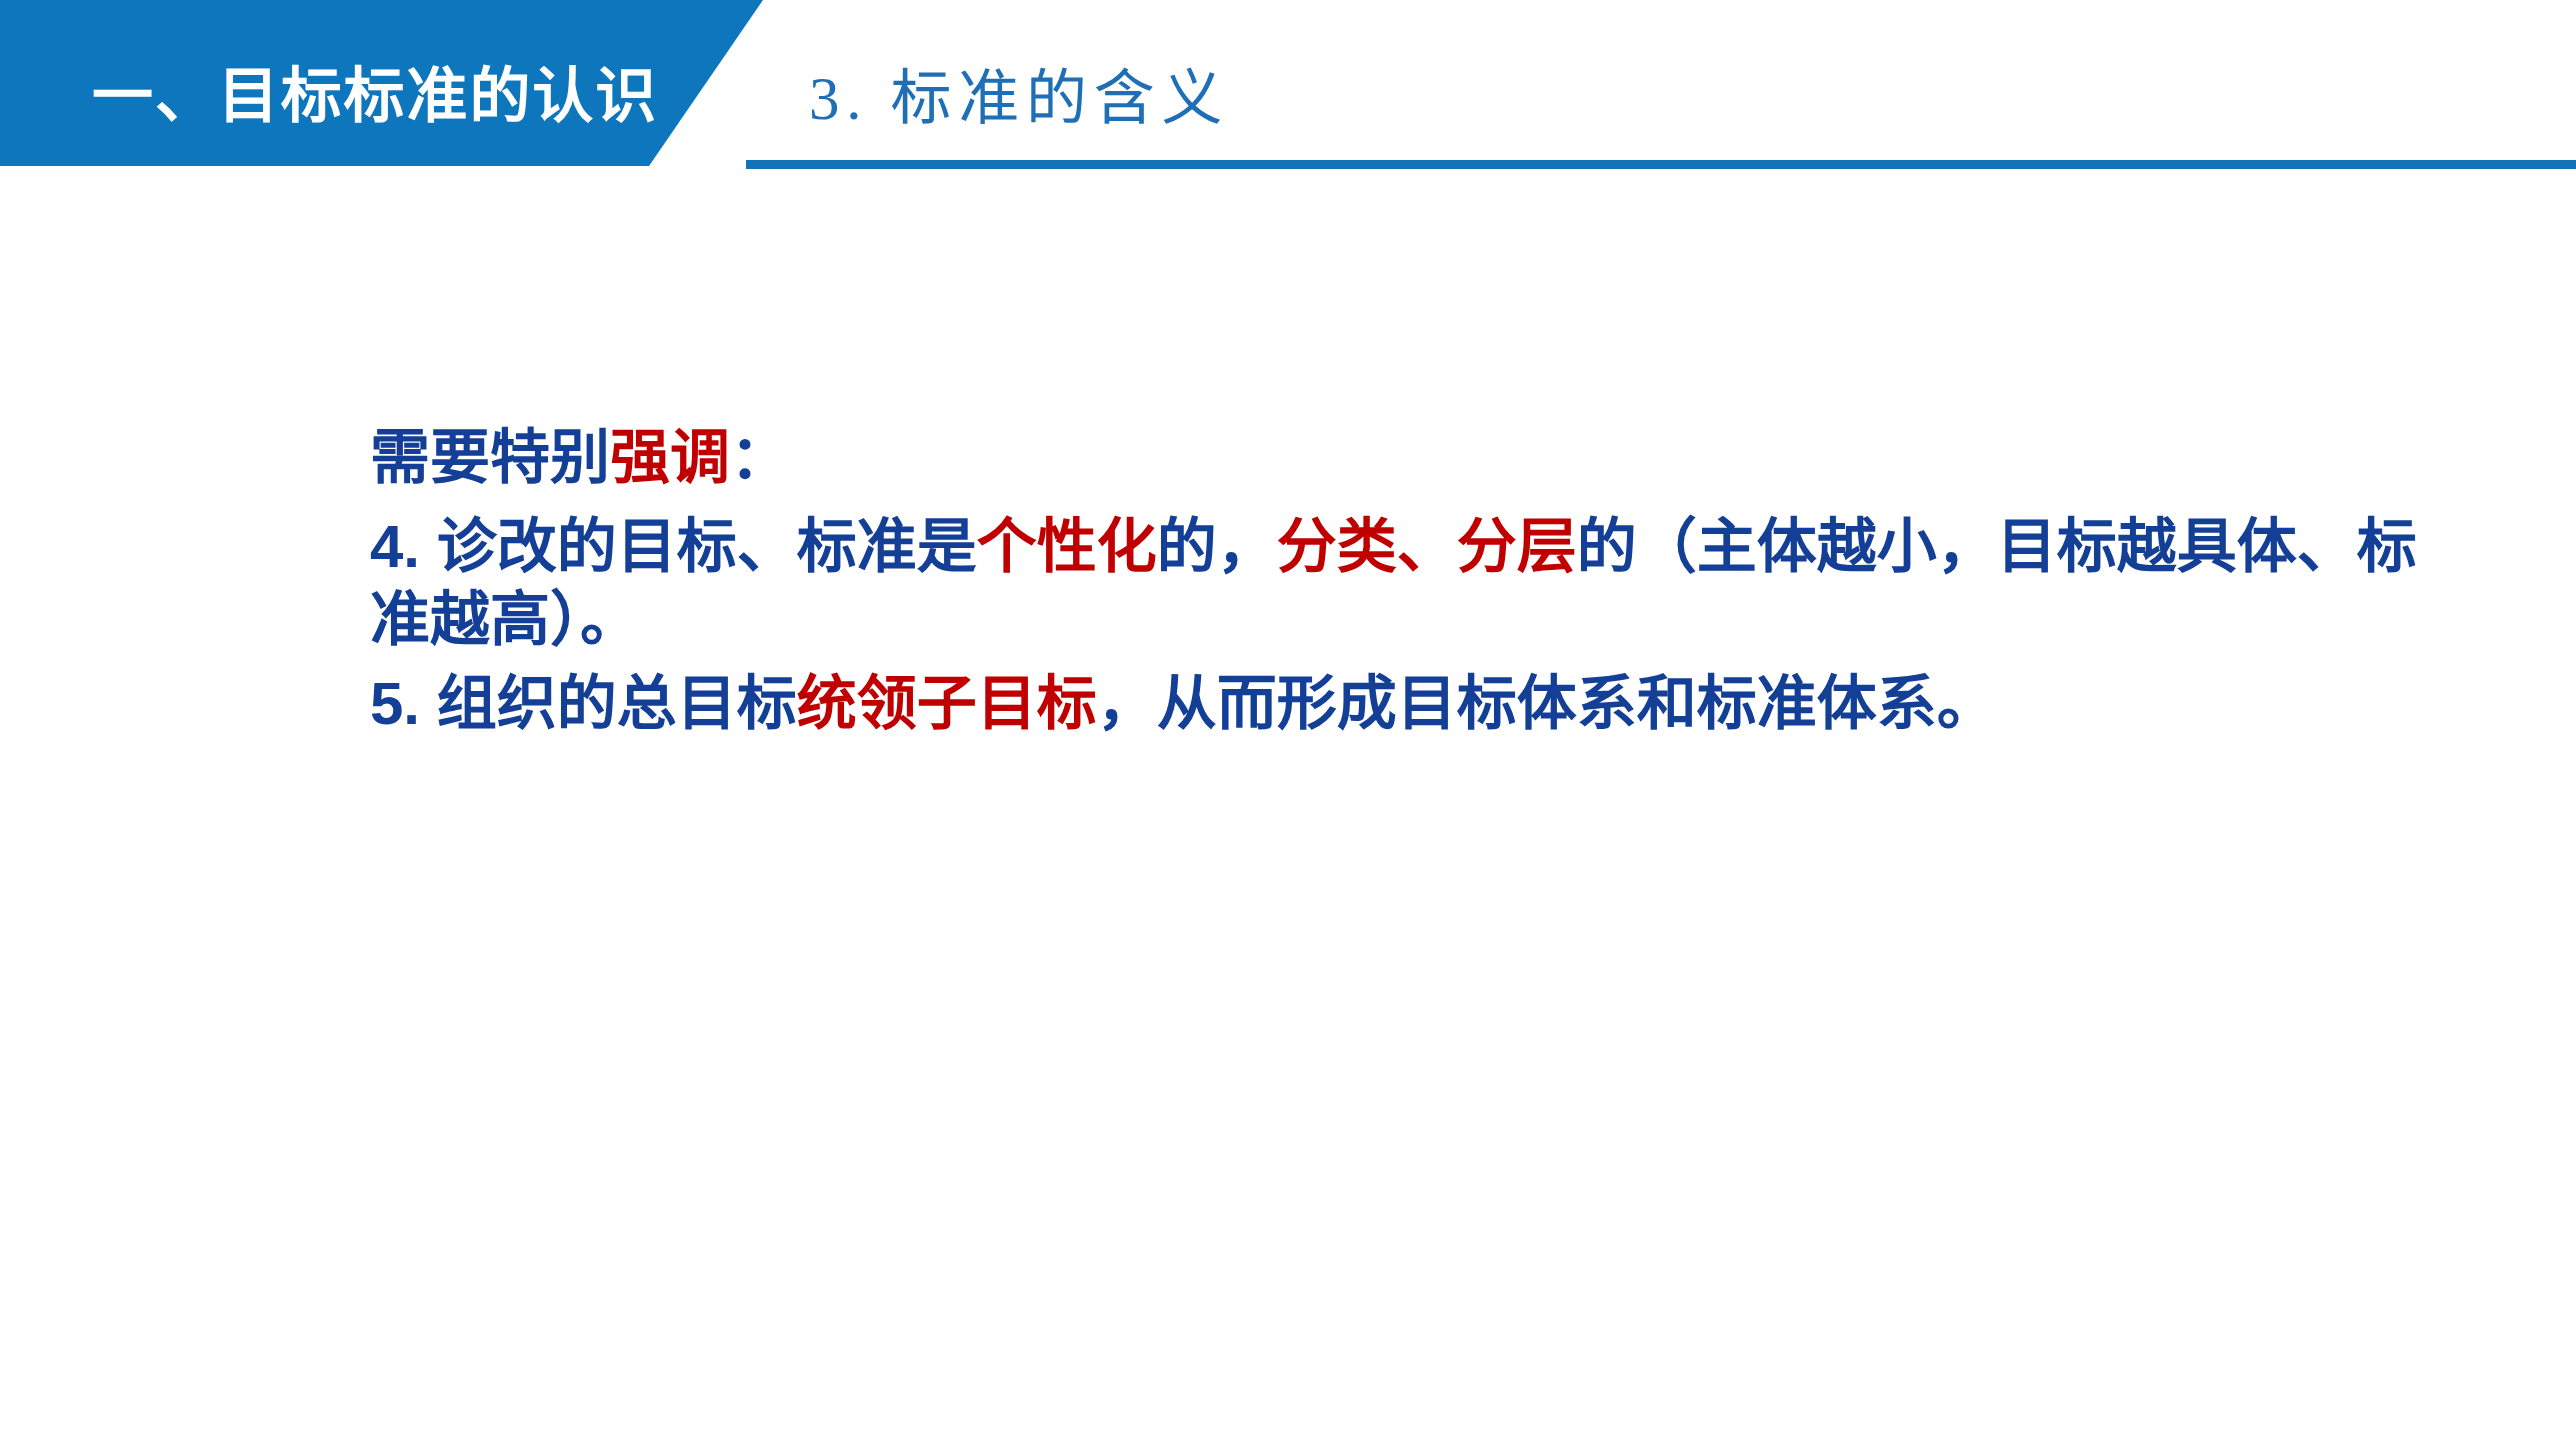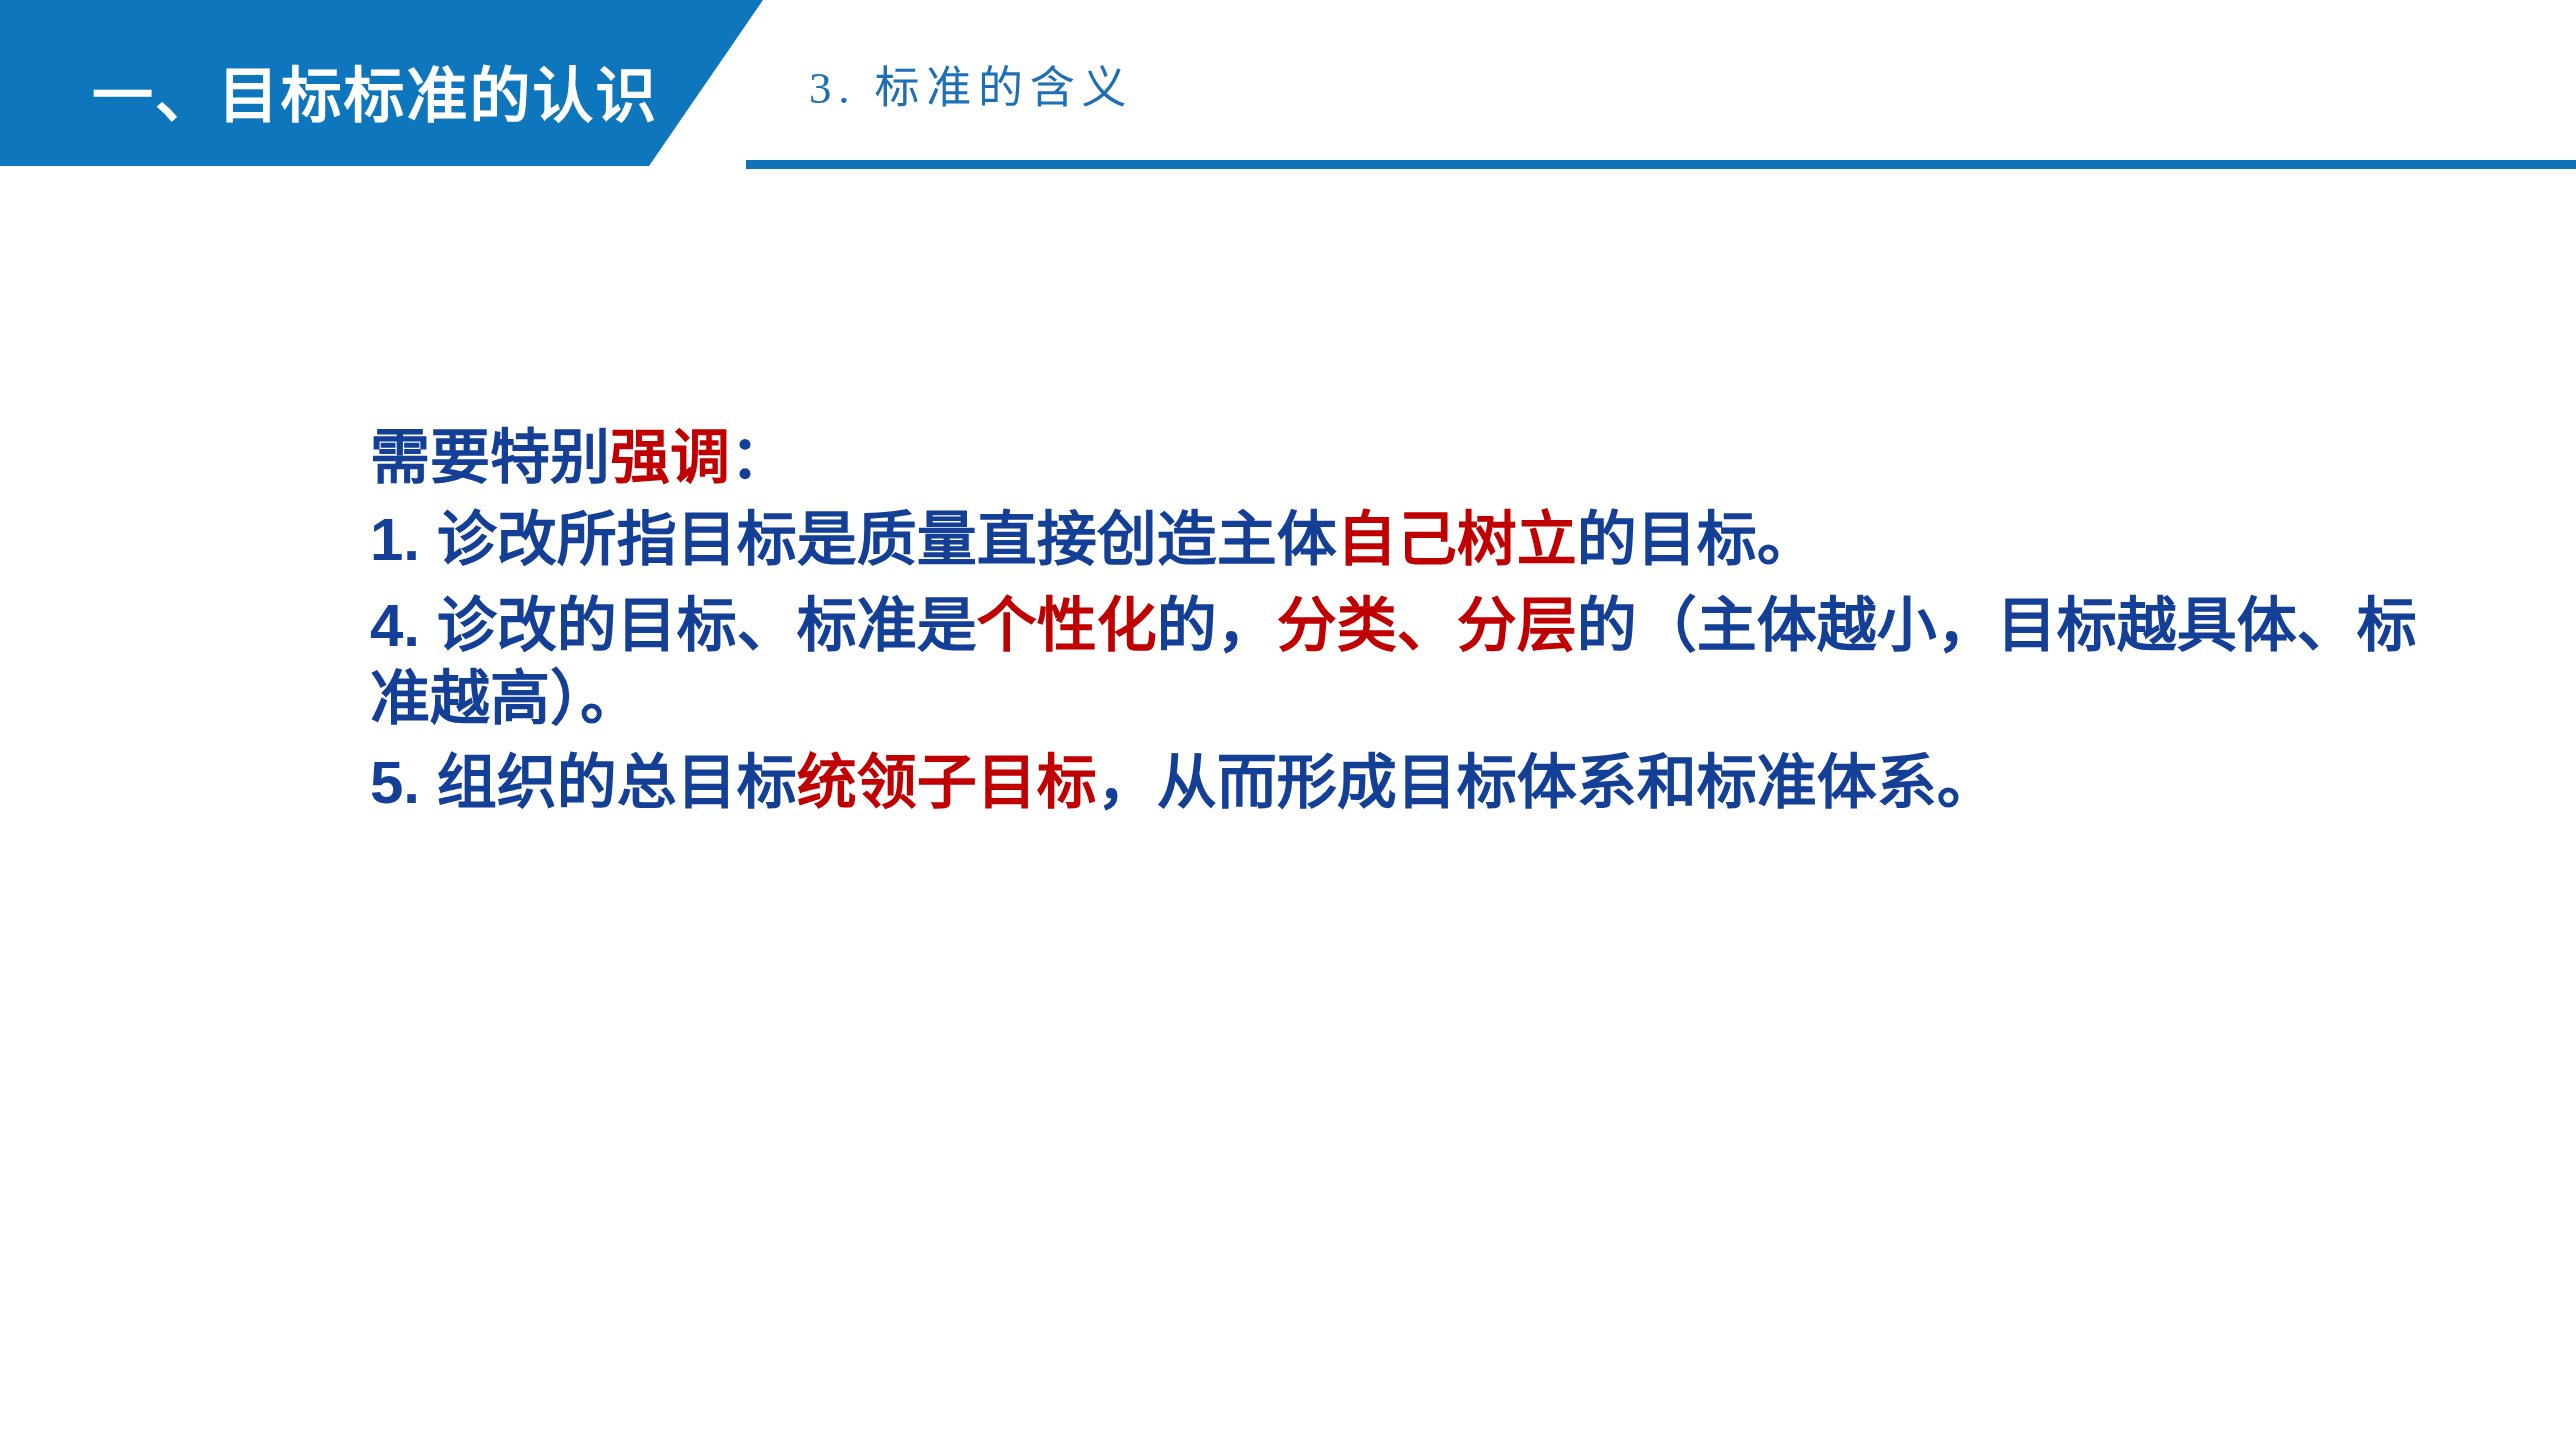--- a/index.html
+++ b/index.html
@@ -52,21 +52,21 @@
     line-height: 1;
     white-space: nowrap;
   }
 
   
   .header-section-title {
     position: absolute;
     left: 809px;
     top: 58px;
     color: #1E6FB5;
-    font-size: 45px;
+    font-size: 61px;
     font-family: "Liberation Serif", "DejaVu Serif", serif;
     font-weight: normal;
     letter-spacing: 6.8px;
     line-height: 1.35;
     white-space: nowrap;
   }
 
   
   .header-rule {
     position: absolute;
@@ -128,23 +128,20 @@
 
     <div class="header-rule"></div>
   </div>
 
   <div class="body-block">
 
     <p class="body-line lead">
       <span>需要特别</span><span class="em-red">强调</span><span>：</span>
     </p>
 
-    <p class="body-line item">
-      <span>1.</span><span> 诊改所指目标是质量直接创造主体</span><span class="em-red">自己树立</span><span>的目标。</span>
-    </p>
 
 
 
     <p class="body-line wrap">
       <span>4.</span><span> 诊改的目标、标准是</span><span class="em-red">个性化</span><span>的，</span><span class="em-red">分类、分层</span><span>的（主体越小，目标越具体、标准越高）。</span>
     </p>
 
     <p class="body-line item">
       <span>5.</span><span> 组织的总目标</span><span class="em-red">统领子目标</span><span>，从而形成目标体系和标准体系。</span>
     </p>

